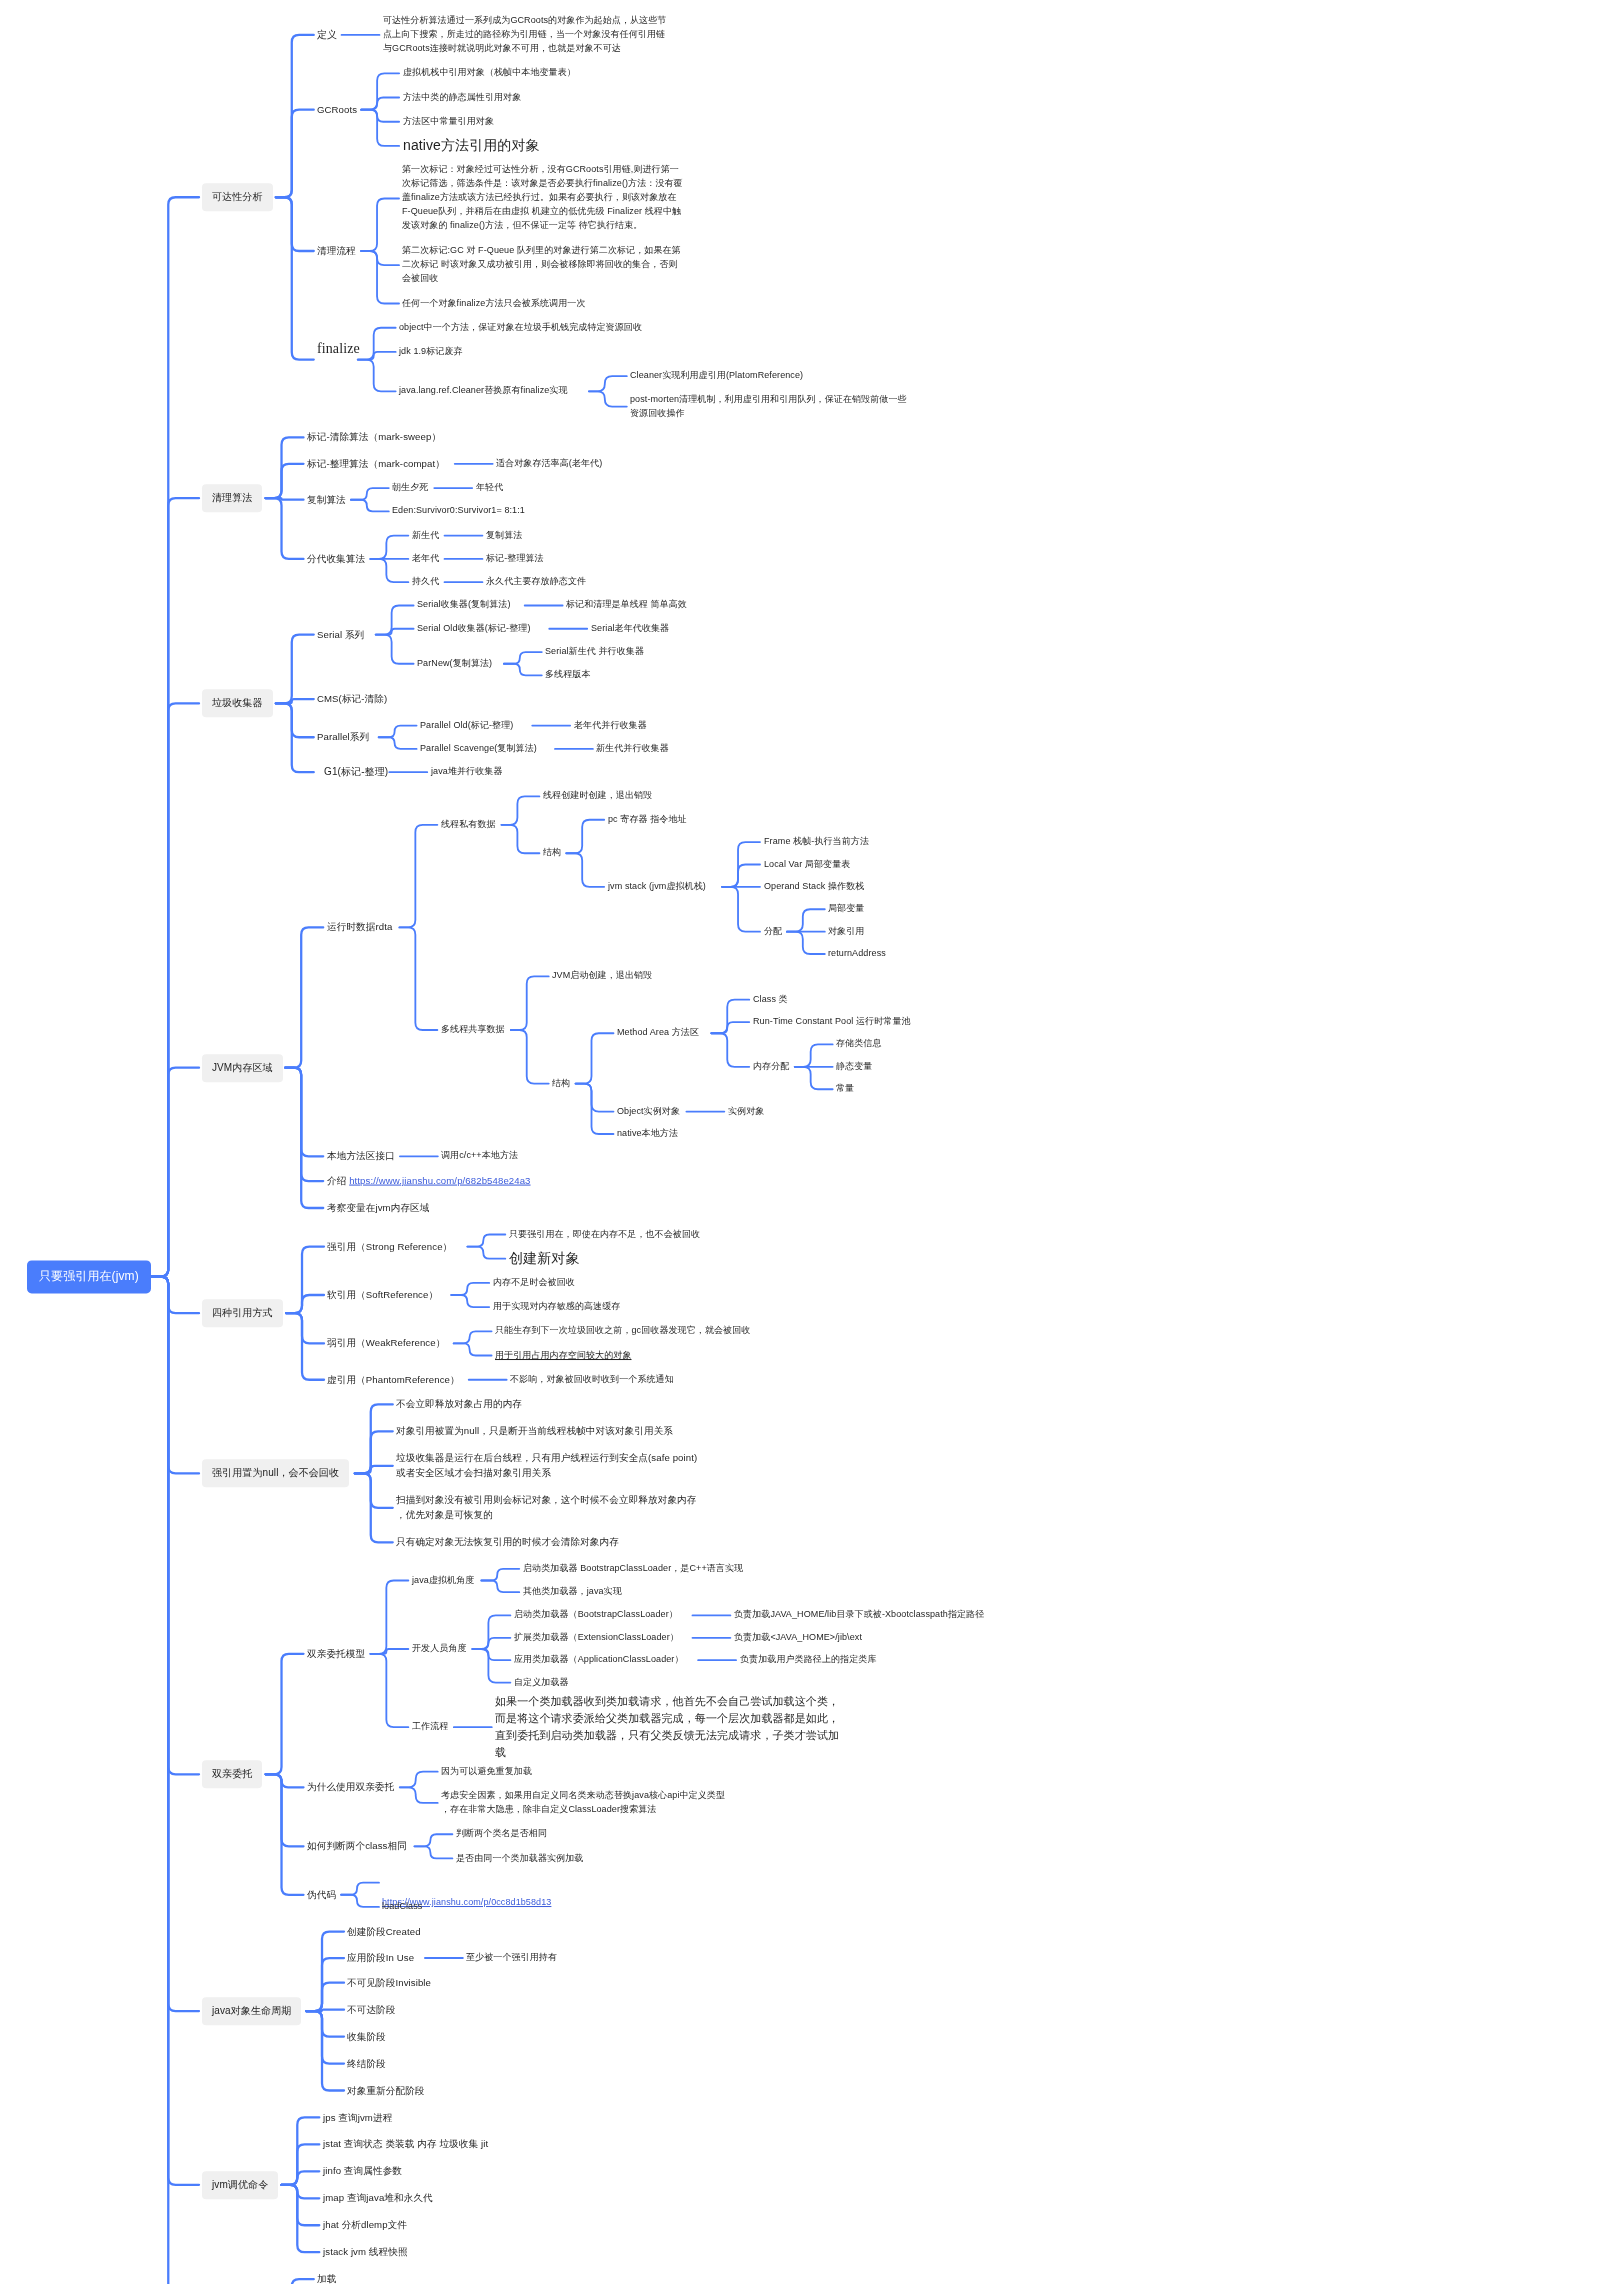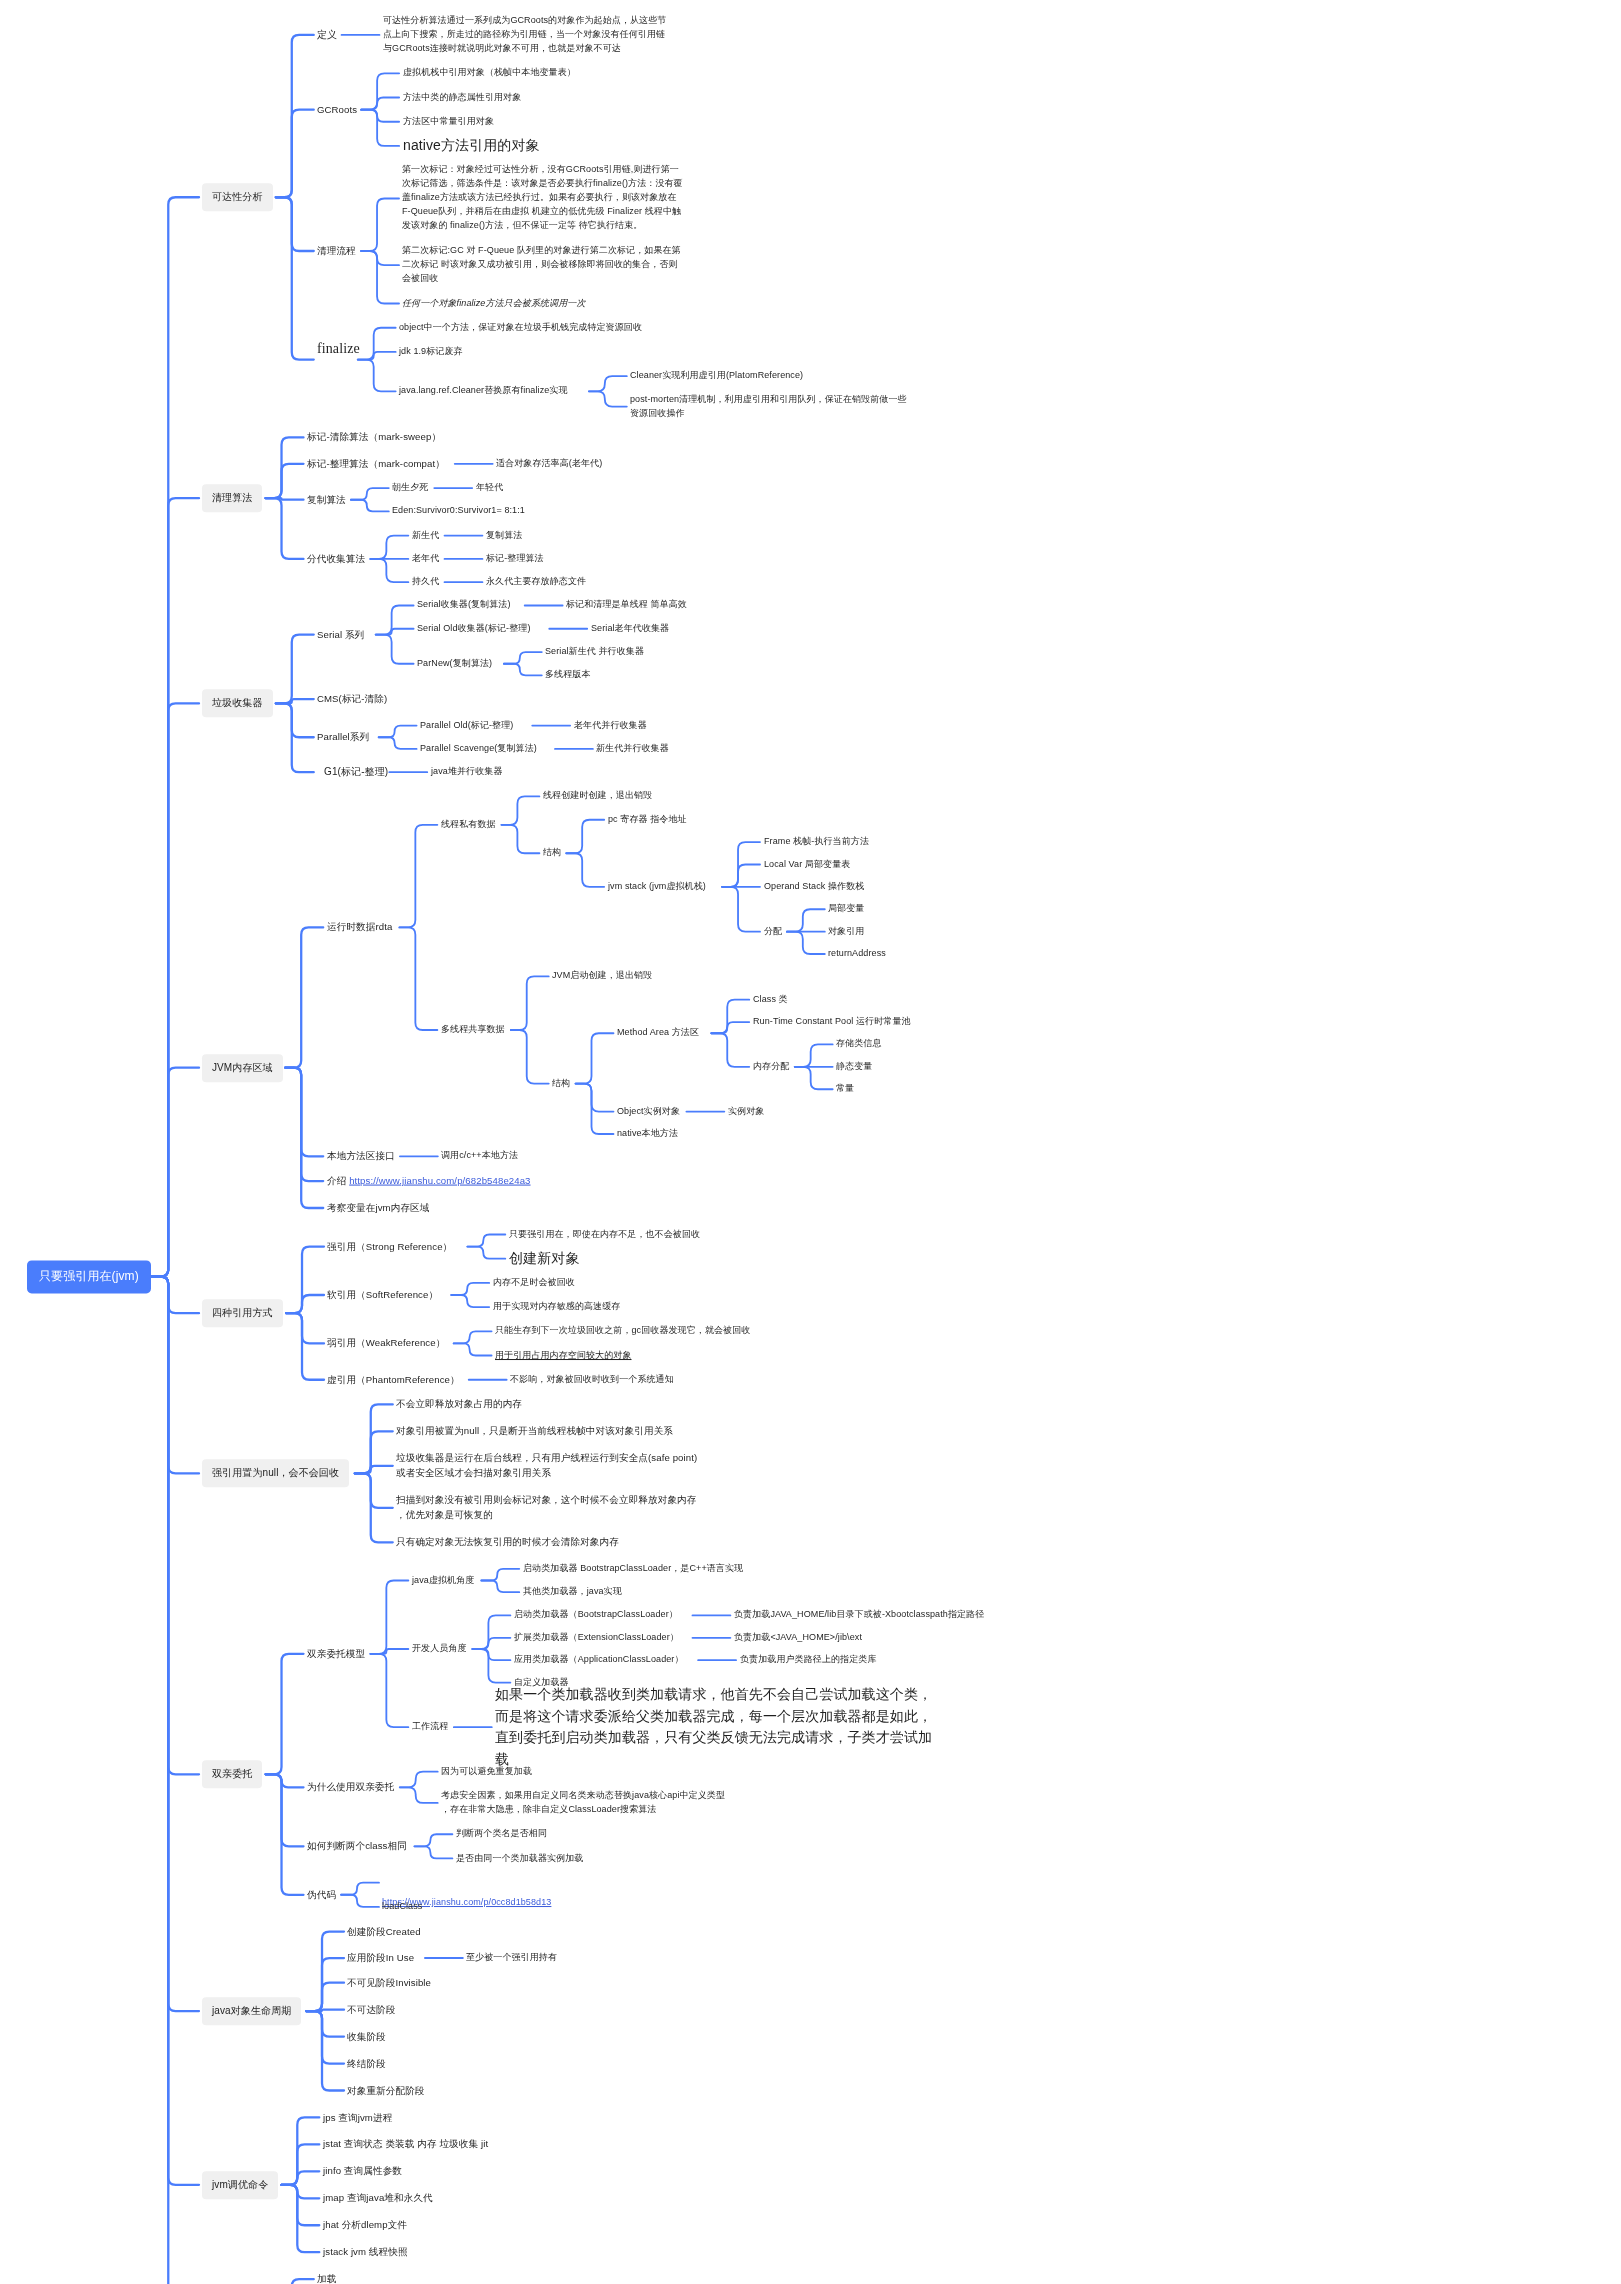--- a/index.html
+++ b/index.html
@@ -215,21 +215,21 @@
       <div class="node l3" style="left: 403px; top: 146px; font-size: 14px;">native方法引用的对象</div>
       <div class="node l2" style="left: 317px; top: 251px; font-size: 9.6px;">清理流程</div>
       <div class="node l3" style="left: 402px; top: 198px; font-size: 9px;">第一次标记：对象经过可达性分析，没有GCRoots引用链,则进行第一
 次标记筛选，筛选条件是：该对象是否必要执行finalize()方法：没有覆
 盖finalize方法或该方法已经执行过。如果有必要执行，则该对象放在
 F-Queue队列，并稍后在由虚拟 机建立的低优先级 Finalizer 线程中触
 发该对象的 finalize()方法，但不保证一定等 待它执行结束。</div>
       <div class="node l3" style="left: 402px; top: 265px; font-size: 9px;">第二次标记:GC 对 F-Queue 队列里的对象进行第二次标记，如果在第
 二次标记 时该对象又成功被引用，则会被移除即将回收的集合，否则
 会被回收</div>
-      <div class="node l3" style="left: 402px; top: 304px; font-size: 9px; font-style: italic;">任何一个对象finalize方法只会被系统调用一次</div>
+      <div class="node l3" style="left: 402px; top: 304px; font-size: 9px;">任何一个对象finalize方法只会被系统调用一次</div>
       <div class="node l2" style="left: 317px; top: 349px; font-size: 14px; font-family: Liberation Serif, serif;">finalize</div>
       <div class="node l3" style="left: 399px; top: 328px; font-size: 9px;">object中一个方法，保证对象在垃圾手机钱完成特定资源回收</div>
       <div class="node l3" style="left: 399px; top: 352px; font-size: 9px;">jdk 1.9标记废弃</div>
       <div class="node l3" style="left: 399px; top: 391px; font-size: 9px;">java.lang.ref.Cleaner替换原有finalize实现</div>
       <div class="node l4" style="left: 630px; top: 376px; font-size: 9px;">Cleaner实现利用虚引用(PlatomReference)</div>
       <div class="node l4" style="left: 630px; top: 407px; font-size: 9px;">post-morten清理机制，利用虚引用和引用队列，保证在销毁前做一些
 资源回收操作</div>
       <div class="node l1" style="left: 202px; top: 498px; font-size: 10px;">清理算法</div>
       <div class="node l2" style="left: 307px; top: 437px; font-size: 9.6px;">标记-清除算法（mark-sweep）</div>
       <div class="node l2" style="left: 307px; top: 464px; font-size: 9.6px;">标记-整理算法（mark-compat）</div>
@@ -320,21 +320,21 @@
       <div class="node l4" style="left: 523px; top: 1592px; font-size: 9px;">其他类加载器，java实现</div>
       <div class="node l3" style="left: 412px; top: 1649px; font-size: 9px;">开发人员角度</div>
       <div class="node l4" style="left: 514px; top: 1615px; font-size: 9px;">启动类加载器（BootstrapClassLoader）</div>
       <div class="node l5" style="left: 734px; top: 1615px; font-size: 9px;">负责加载JAVA_HOME/lib目录下或被-Xbootclasspath指定路径</div>
       <div class="node l4" style="left: 514px; top: 1638px; font-size: 9px;">扩展类加载器（ExtensionClassLoader）</div>
       <div class="node l5" style="left: 734px; top: 1638px; font-size: 9px;">负责加载&lt;JAVA_HOME&gt;/jib\ext</div>
       <div class="node l4" style="left: 514px; top: 1660px; font-size: 9px;">应用类加载器（ApplicationClassLoader）</div>
       <div class="node l5" style="left: 740px; top: 1660px; font-size: 9px;">负责加载用户类路径上的指定类库</div>
       <div class="node l4" style="left: 514px; top: 1683px; font-size: 9px;">自定义加载器</div>
       <div class="node l3" style="left: 412px; top: 1727px; font-size: 9px;">工作流程</div>
-      <div class="node l4" style="left: 495px; top: 1727px; font-size: 14px;">如果一个类加载器收到类加载请求，他首先不会自己尝试加载这个类，
+      <div class="node l4" style="left: 495px; top: 1727px; font-size: 11px;">如果一个类加载器收到类加载请求，他首先不会自己尝试加载这个类，
 而是将这个请求委派给父类加载器完成，每一个层次加载器都是如此，
 直到委托到启动类加载器，只有父类反馈无法完成请求，子类才尝试加
 载</div>
       <div class="node l2" style="left: 307px; top: 1787px; font-size: 9.6px;">为什么使用双亲委托</div>
       <div class="node l3" style="left: 441px; top: 1772px; font-size: 9px;">因为可以避免重复加载</div>
       <div class="node l3" style="left: 441px; top: 1803px; font-size: 9px;">考虑安全因素，如果用自定义同名类来动态替换java核心api中定义类型
 ，存在非常大隐患，除非自定义ClassLoader搜索算法</div>
       <div class="node l2" style="left: 307px; top: 1846px; font-size: 9.6px;">如何判断两个class相同</div>
       <div class="node l3" style="left: 456px; top: 1834px; font-size: 9px;">判断两个类名是否相同</div>
       <div class="node l3" style="left: 456px; top: 1859px; font-size: 9px;">是否由同一个类加载器实例加载</div>

